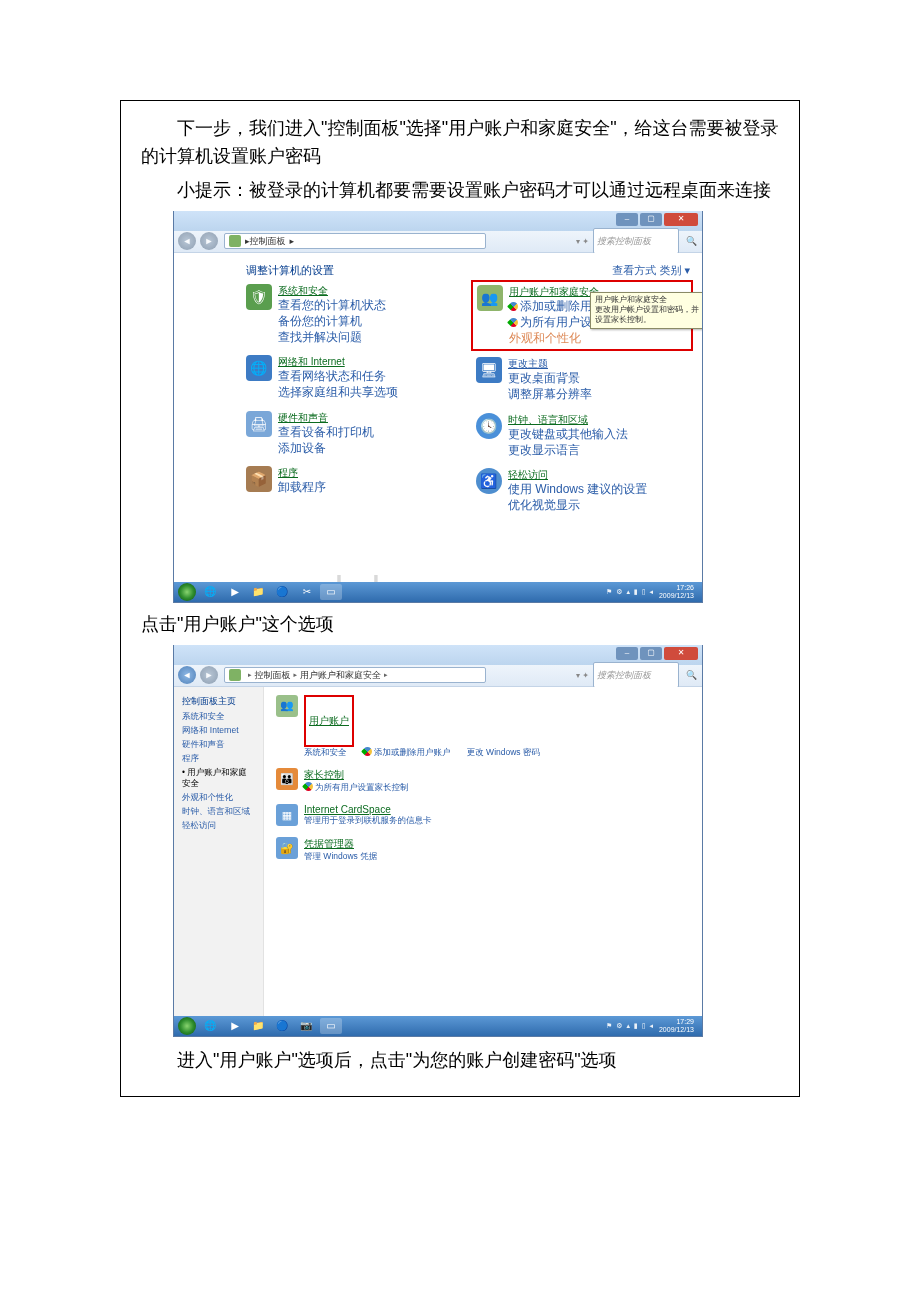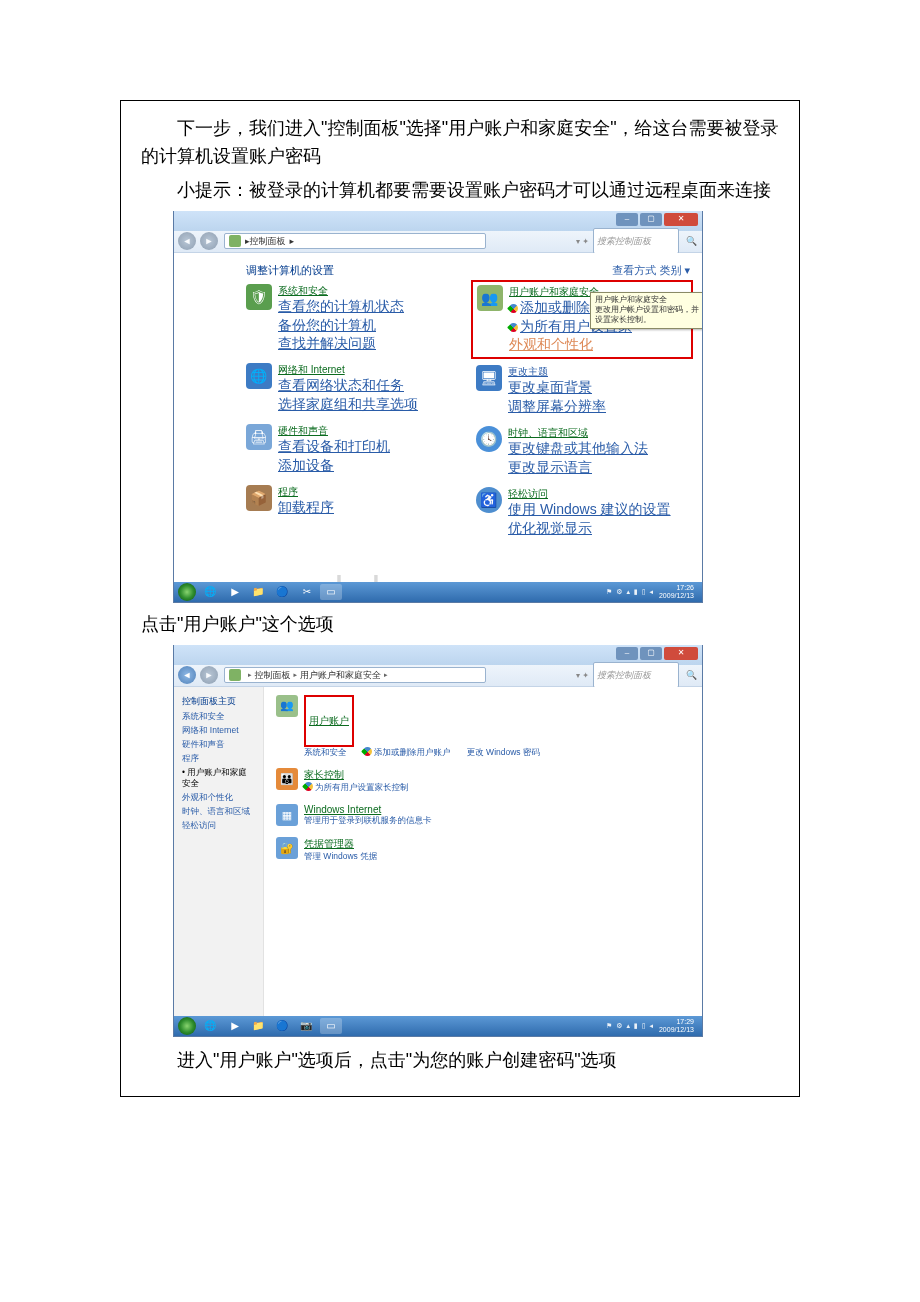--- a/index.html
+++ b/index.html
@@ -38,21 +38,21 @@
   .caticon { width:26px; height:26px; border-radius:4px; margin-right:6px; flex-shrink:0; display:flex;align-items:center;justify-content:center;font-size:14px;color:#fff; }
   .ic-green { background:#5a9e4e; }
   .ic-blue { background:#3d7bc4; }
   .ic-print { background:#7aa7d8; }
   .ic-prog { background:#a67c52; }
   .ic-user { background:#8fb56b; }
   .ic-app { background:#3d7bc4; }
   .ic-clock { background:#4a90d9; border-radius:50%; }
   .ic-access { background:#4e8ecf; border-radius:50%; }
   .catbody .h { color:#0b6b1f; font-size:10px; text-decoration:underline; line-height:1.3; cursor:pointer; }
-  .catbody .sub { color:#2a5ca8; font-size:14px; line-height:1.35;text-decoration:underline; }
+  .catbody .sub { color:#2a5ca8; font-size:12px; line-height:1.35; }
   .highlight-box { border:2px solid #d00; padding:3px 4px; margin:-4px -5px 6px -5px; }
   .tooltip { position:absolute; background:#ffffe1; border:1px solid #8a8a66; padding:2px 4px; font-size:8px; color:#333; box-shadow:1px 1px 2px rgba(0,0,0,.3); line-height:1.3; }
 
   .taskbar { position:absolute; left:0; right:0; bottom:0; height:20px; background:linear-gradient(#5c99d6,#2f6bad); display:flex; align-items:center; padding:0 4px; }
   .tsk { width:22px; height:16px; margin-right:2px; display:flex;align-items:center;justify-content:center;border-radius:2px;font-size:10px;color:#fff; }
   .orb { width:18px;height:18px;border-radius:50%;background:radial-gradient(#88d46f,#2f8e2e,#0a4e0a);margin-right:4px; }
   .tray { margin-left:auto; display:flex; align-items:center; color:#fff; font-size:7px; gap:5px; padding-right:4px; }
   .clock { text-align:right; line-height:1.05; }
   .trayicons { letter-spacing:1px; opacity:.9; }
 
@@ -278,21 +278,21 @@
           <div class="entry">
             <div class="eicon eic-pc">👪</div>
             <div class="ebody">
               <div class="eh">家长控制</div>
               <div class="esub"><span class="shield"></span><span>为所有用户设置家长控制</span></div>
             </div>
           </div>
           <div class="entry">
             <div class="eicon eic-card">▦</div>
             <div class="ebody">
-              <div class="eh">Windows Internet</div>
+              <div class="eh">Internet CardSpace</div>
               <div class="esub">管理用于登录到联机服务的信息卡</div>
             </div>
           </div>
           <div class="entry">
             <div class="eicon eic-cred">🔐</div>
             <div class="ebody">
               <div class="eh">凭据管理器</div>
               <div class="esub">管理 Windows 凭据</div>
             </div>
           </div>

